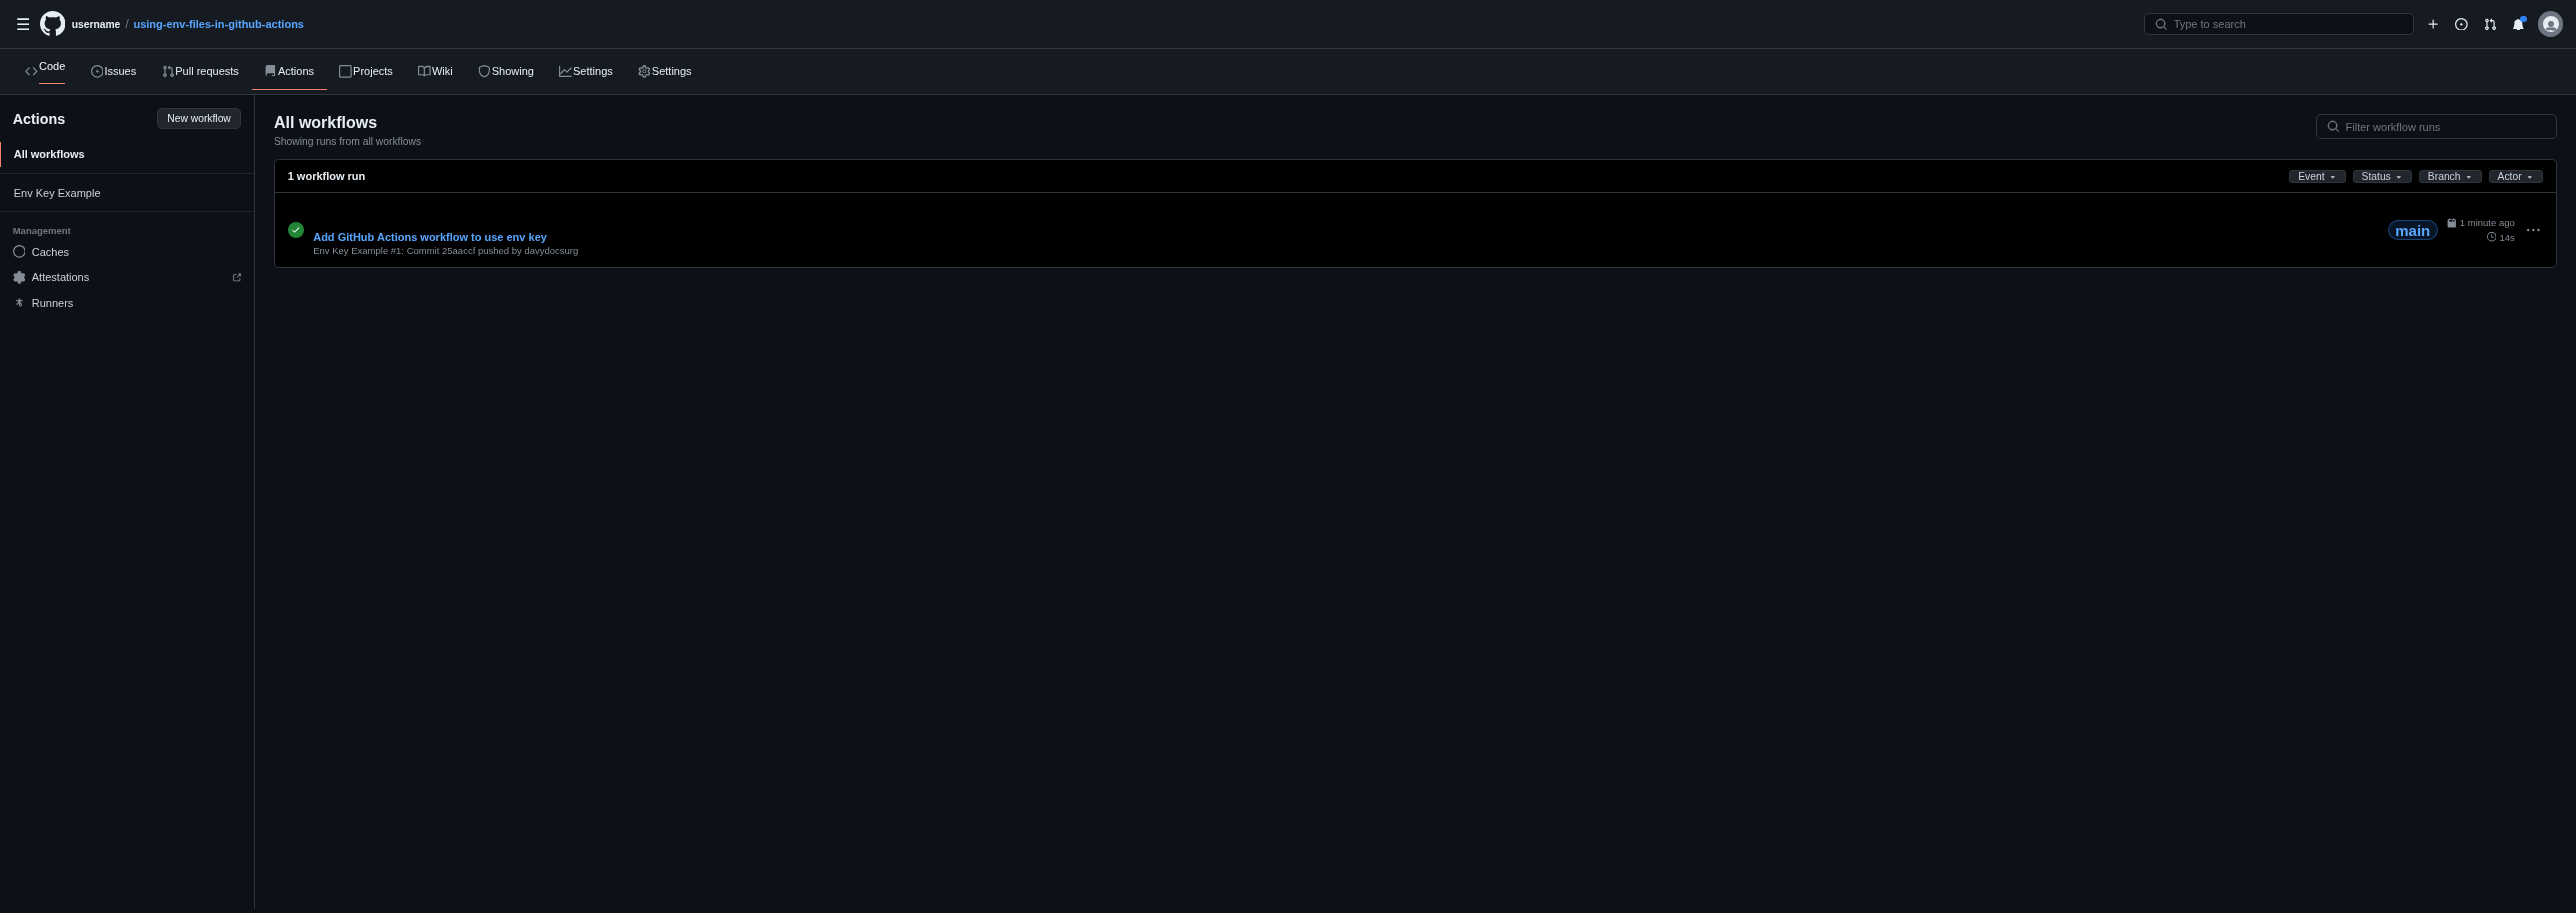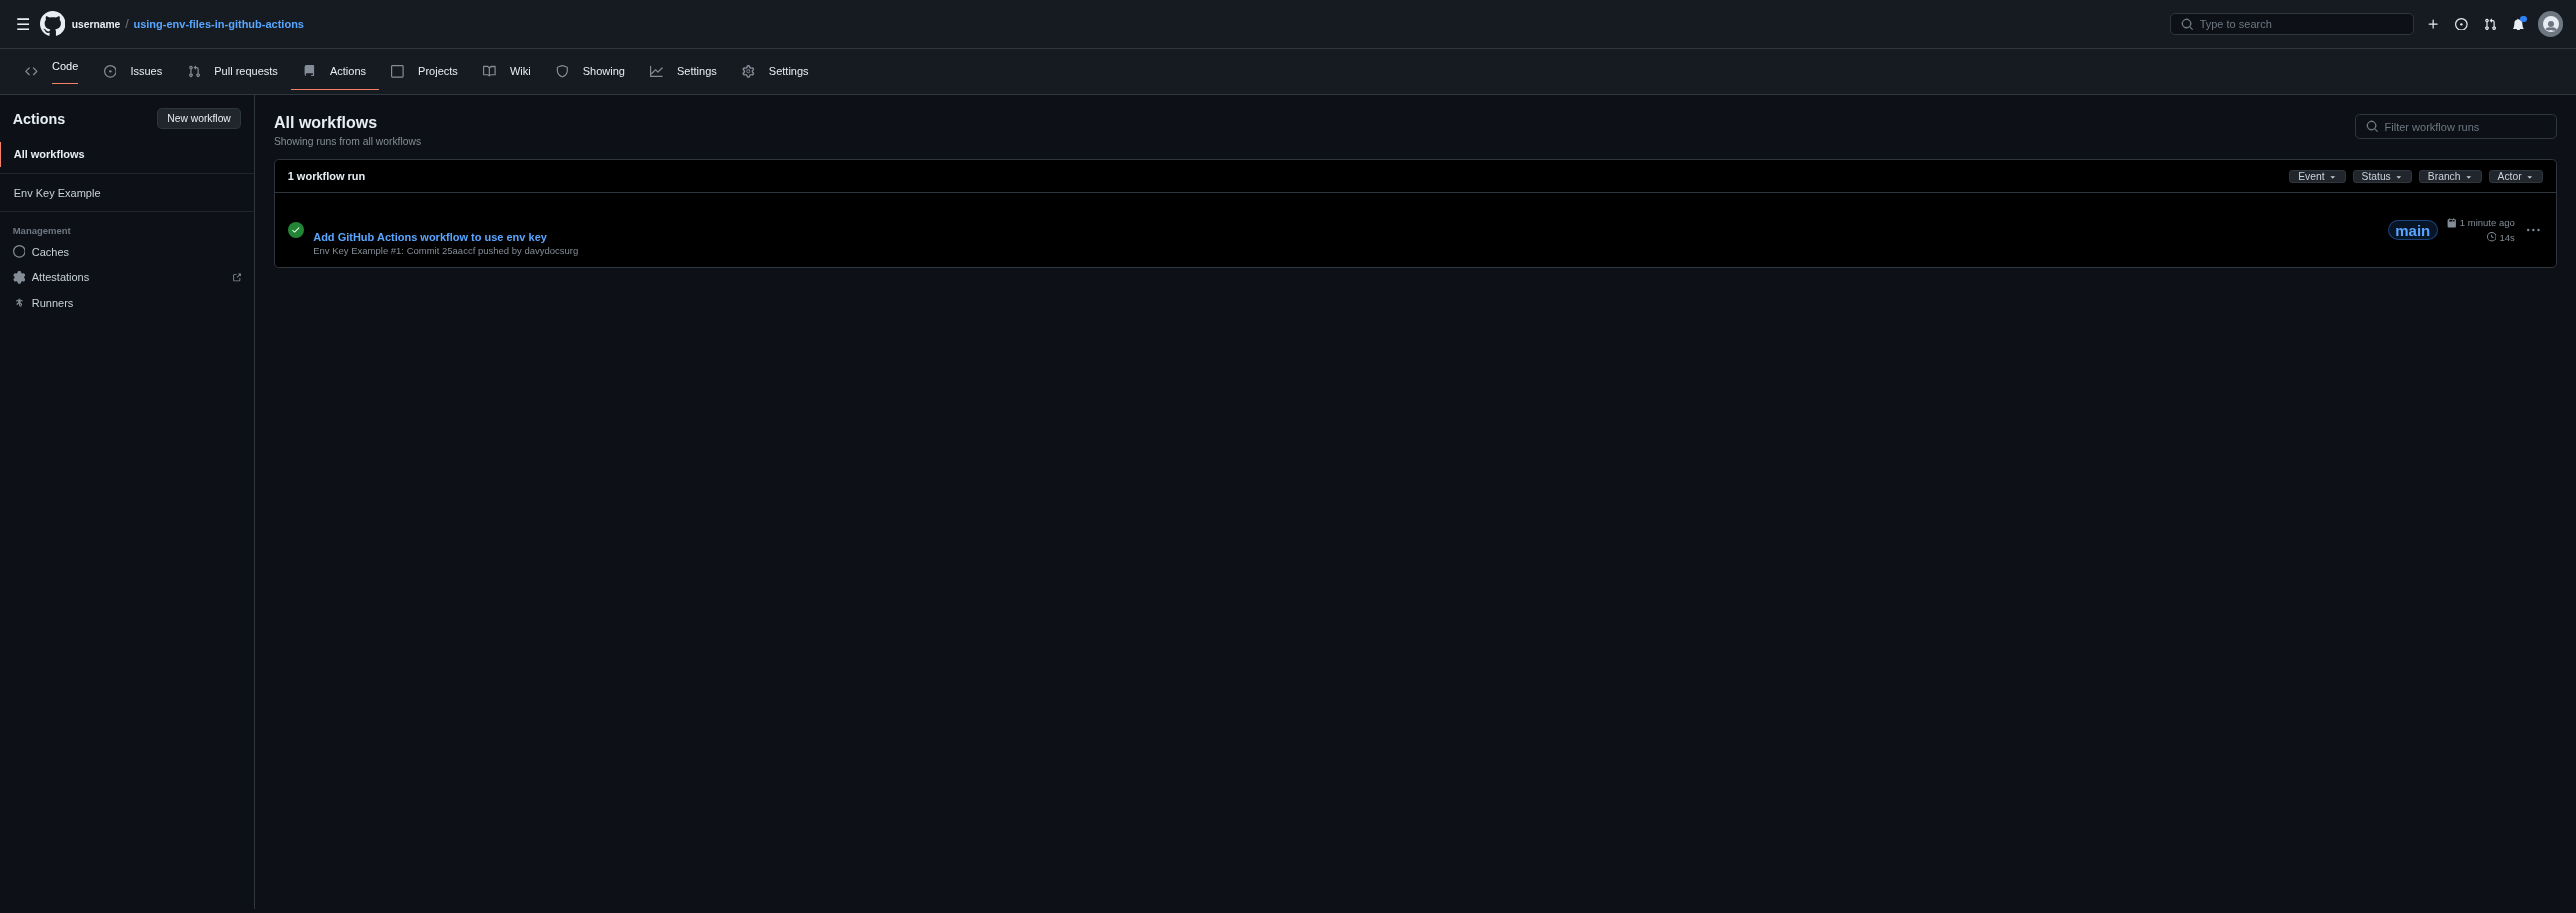--- a/index.html
+++ b/index.html
@@ -62,21 +62,21 @@
       flex: 0 0 auto;
     }
     .search-bar {
       display: flex;
       align-items: center;
       background: #0d1117;
       border: 0.8px solid #30363d;
       border-radius: 4.8px;
       padding: 4px 9.5px;
       gap: 6.4px;
-      width: 244px;
+      width: 270px;
       color: #6e7681;
       font-size: 11px;
     }
     .topbar-actions {
       display: flex;
       align-items: center;
       gap: 9.5px;
     }
     .topbar-icon-btn {
       background: none;
@@ -115,21 +115,21 @@
       align-items: center;
       padding: 0 12.7px;
       background: #161b22;
       border-bottom: 0.8px solid #30363d;
       gap: 0;
       overflow-x: auto;
     }
     .repo-nav-item {
       display: flex;
       align-items: center;
-      gap: 14px;
+      gap: 1px;
       padding: 11px 12.7px;
       font-size: 11px;
       color: #e6edf3;
       cursor: pointer;
       border-bottom: 1.6px solid transparent;
       white-space: nowrap;
       text-decoration: none;
     }
     .repo-nav-item.active {
       border-bottom: 1.6px solid #f78166;
@@ -245,21 +245,21 @@
       margin-top: 3.2px;
     }
     .filter-search {
       display: flex;
       align-items: center;
       background: #0d1117;
       border: 0.8px solid #30363d;
       border-radius: 4.8px;
       padding: 4.8px 9.5px;
       gap: 6.4px;
-      width: 202px;
+      width: 241px;
       color: #6e7681;
       font-size: 11px;
     }
     
     .runs-container {
       border: 0.8px solid #30363d;
       border-radius: 4.8px;
       background: #000000;
     }
     .runs-header {

